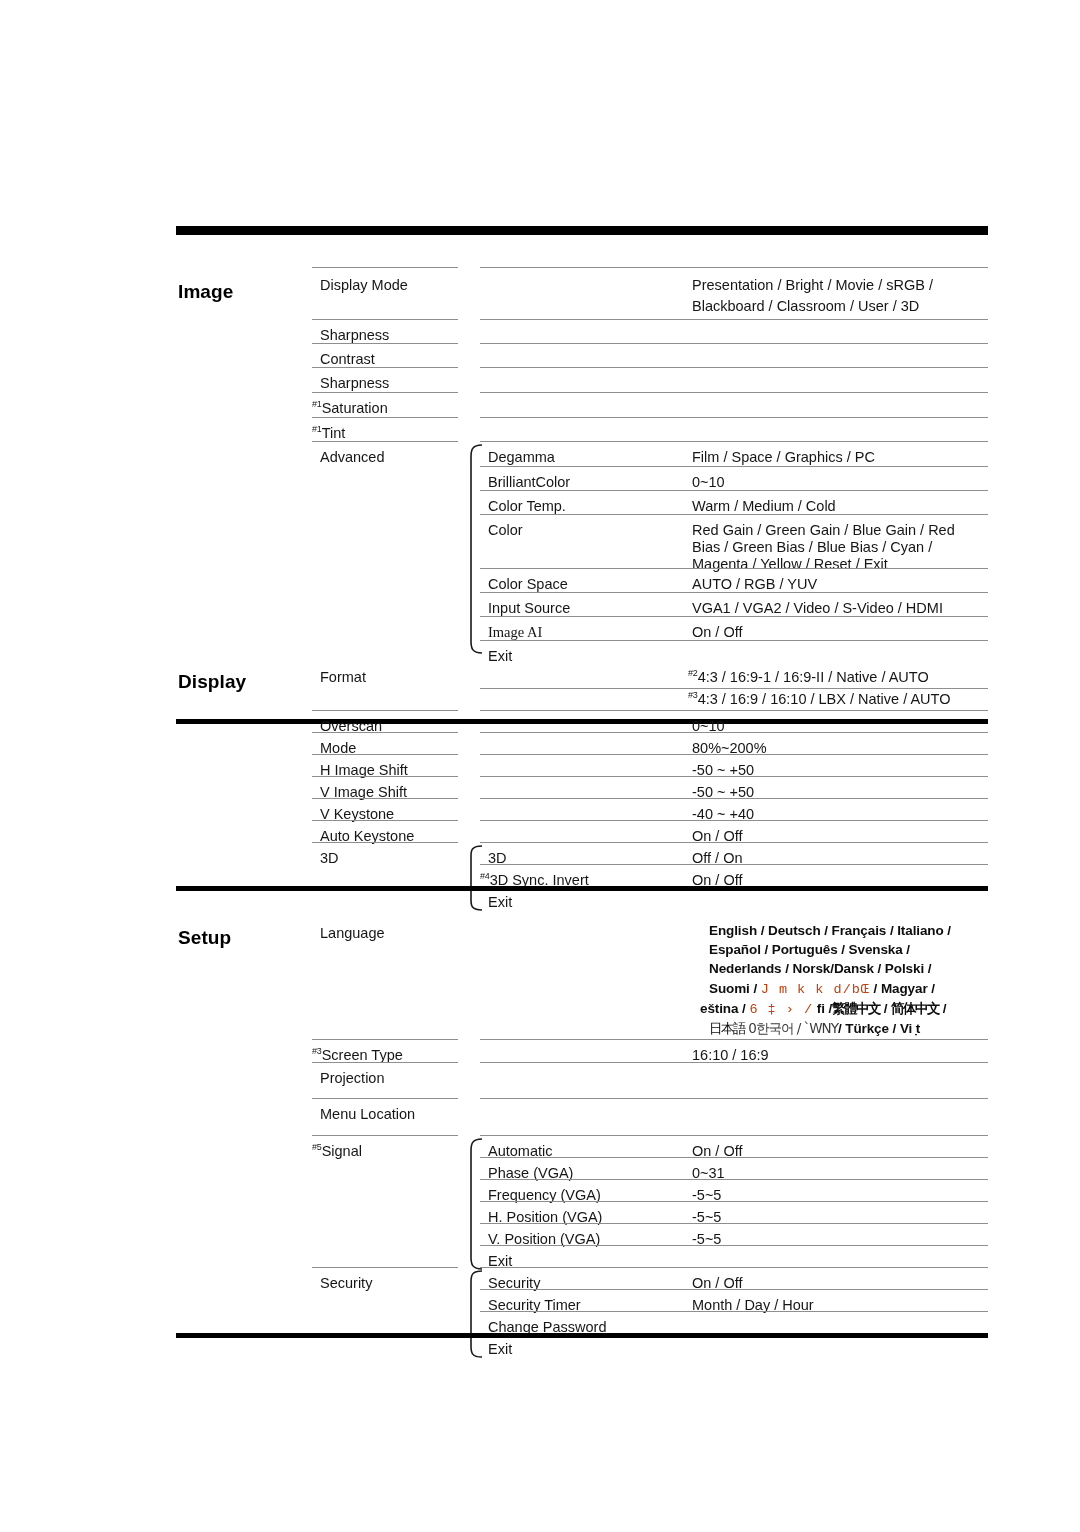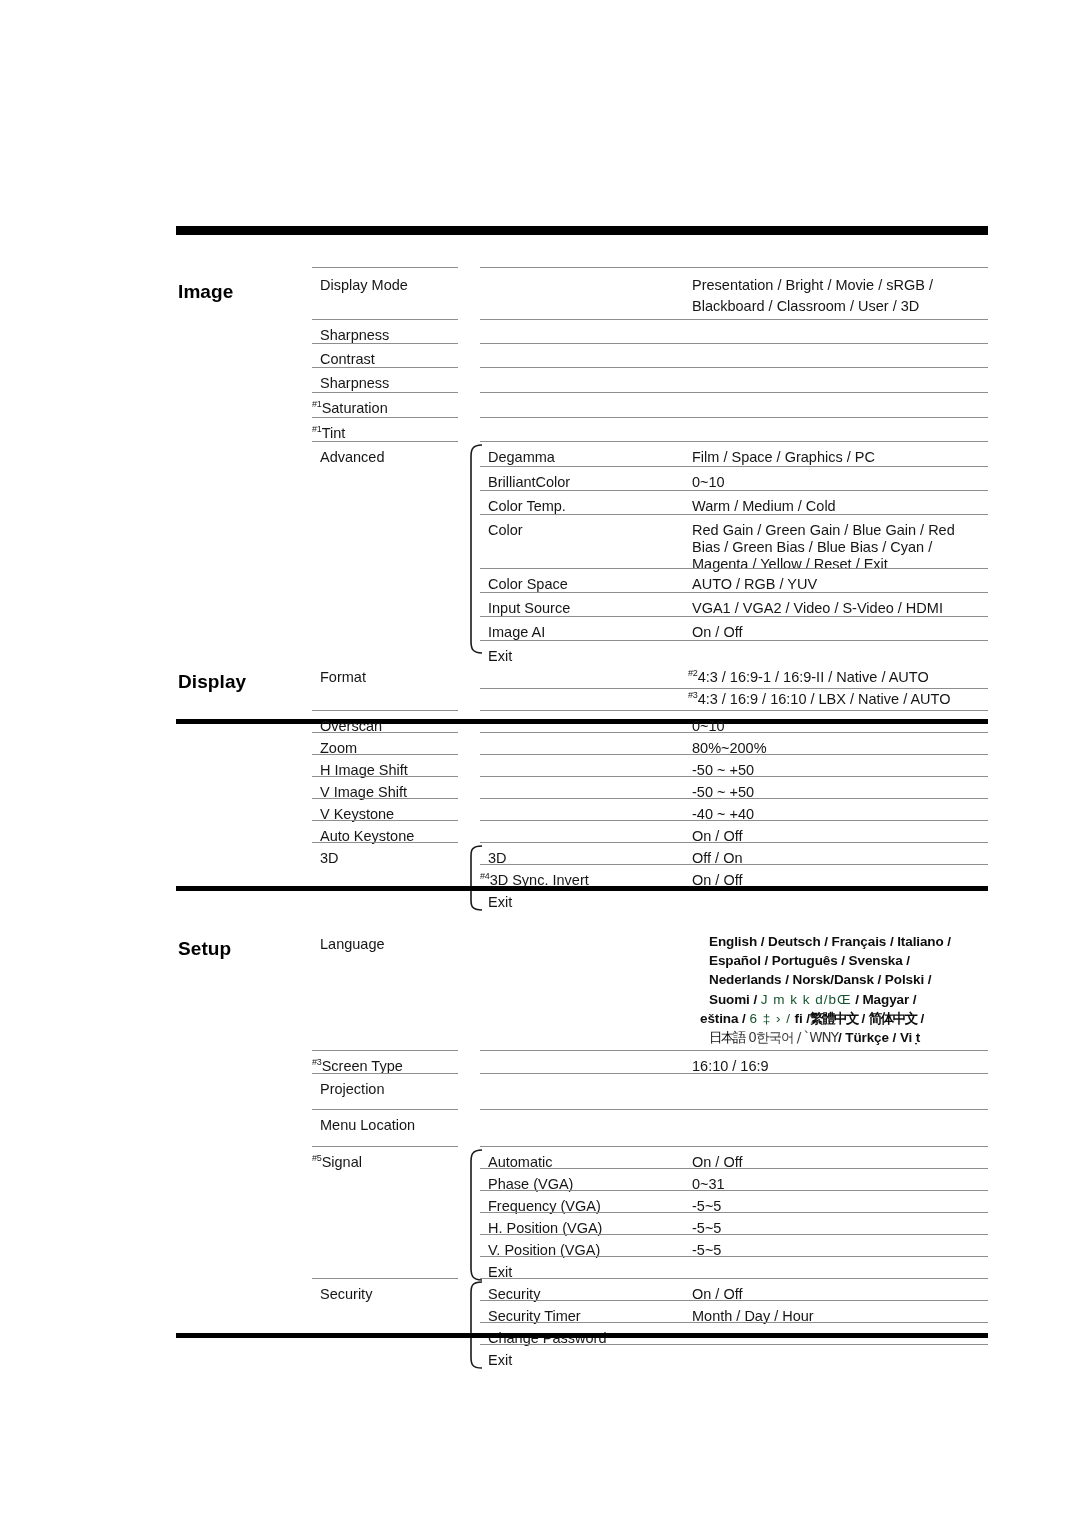--- a/index.html
+++ b/index.html
@@ -130,23 +130,23 @@
     width: 310px;
     font-size: 13.5px;
     font-weight: bold;
     line-height: 19.2px;
     color: #0d0d0d;
     letter-spacing: -0.1px;
   }
   .lang-line { display: block; white-space: nowrap; padding-left: 17px; }
   .lang-line.indent { padding-left: 8px; }
   .garbled {
-    font-family: Liberation Sans, sans-serif;
+    font-family: Liberation Mono, monospace;
     font-weight: normal;
-    color: #14532d;
+    color: #c2410c;
     letter-spacing: 1px;
   }
   .garbled-k {
     font-family: "DejaVu Sans", sans-serif;
     font-weight: normal;
     color: #3a3a3a;
     letter-spacing: -1px;
   }
   .cjk {
     font-family: "DejaVu Sans", sans-serif;
@@ -257,21 +257,21 @@
         <div class="c-sub2" style="top:6px;">Color Space</div>
         <div class="c-set" style="top:6px;">AUTO / RGB / YUV</div>
       </div>
       <div class="row" style="top:357px;">
         <div class="sep sep-set" style="top:0px;"></div>
         <div class="c-sub2" style="top:6px;">Input Source</div>
         <div class="c-set" style="top:6px;">VGA1 / VGA2 / Video / S-Video / HDMI</div>
       </div>
       <div class="row" style="top:381px;">
         <div class="sep sep-set" style="top:0px;"></div>
-        <div class="c-sub2" style="top:6px;">Image AI</div>
+        <div class="c-sub2" style="top:6px;font-family:Liberation Serif, serif;">Image AI</div>
         <div class="c-set" style="top:6px;">On / Off</div>
       </div>
       <div class="row" style="top:405px;">
         <div class="sep sep-set" style="top:0px;"></div>
         <div class="c-sub2" style="top:6px;">Exit</div>
       </div>
     </div>
 
     <div class="rule-heavy" style="position:absolute; top:493px;"></div>
 
@@ -288,21 +288,21 @@
       <div class="row" style="top:47px;">
         <div class="sep sep-sub" style="top:0px;"></div>
         <div class="sep sep-wide" style="top:0px;"></div>
         <div class="c-sub" style="top:6px;">Overscan</div>
         <div class="c-set" style="top:6px;">0~10</div>
       </div>
 
       <div class="row" style="top:69px;">
         <div class="sep sep-sub" style="top:0px;"></div>
         <div class="sep sep-wide" style="top:0px;"></div>
-        <div class="c-sub" style="top:6px;">Zoom</div>
+        <div class="c-sub" style="top:6px;">Mode</div>
         <div class="c-set" style="top:6px;">80%~200%</div>
       </div>
 
       <div class="row" style="top:91px;">
         <div class="sep sep-sub" style="top:0px;"></div>
         <div class="sep sep-wide" style="top:0px;"></div>
         <div class="c-sub" style="top:6px;">H Image Shift</div>
         <div class="c-set" style="top:6px;">-50 ~ +50</div>
       </div>
 
@@ -347,21 +347,21 @@
         <div class="c-set" style="top:6px;">On / Off</div>
       </div>
       <div class="row" style="top:223px;">
         <div class="sep sep-set" style="top:0px;"></div>
         <div class="c-sub2" style="top:6px;">Exit</div>
       </div>
     </div>
 
     <div class="rule-heavy" style="position:absolute; top:660px;"></div>
 
-    <div class="section" style="height:422px; margin-top:19px;">
+    <div class="section" style="height:422px; margin-top:8px;">
       <div class="section-label" style="top:8px;">Setup</div>
 
       <div class="row" style="top:0px;">
         <div class="c-sub" style="top:4px;">Language</div>
         <div class="lang-block" style="top:2px;">
           <span class="lang-line">English / Deutsch / Français / Italiano /</span>
           <span class="lang-line">Español / Português / Svenska /</span>
           <span class="lang-line">Nederlands / Norsk/Dansk / Polski /</span>
           <span class="lang-line"><span>Suomi / </span><span class="garbled">J m k k d/bŒ</span><span> / Magyar /</span></span>
           <span class="lang-line indent"><span>eština / </span><span class="garbled">6 ‡ › /</span><span>  fi /</span><span class="cjk">繁體中文</span><span> / </span><span class="cjk">简体中文</span><span> /</span></span>

